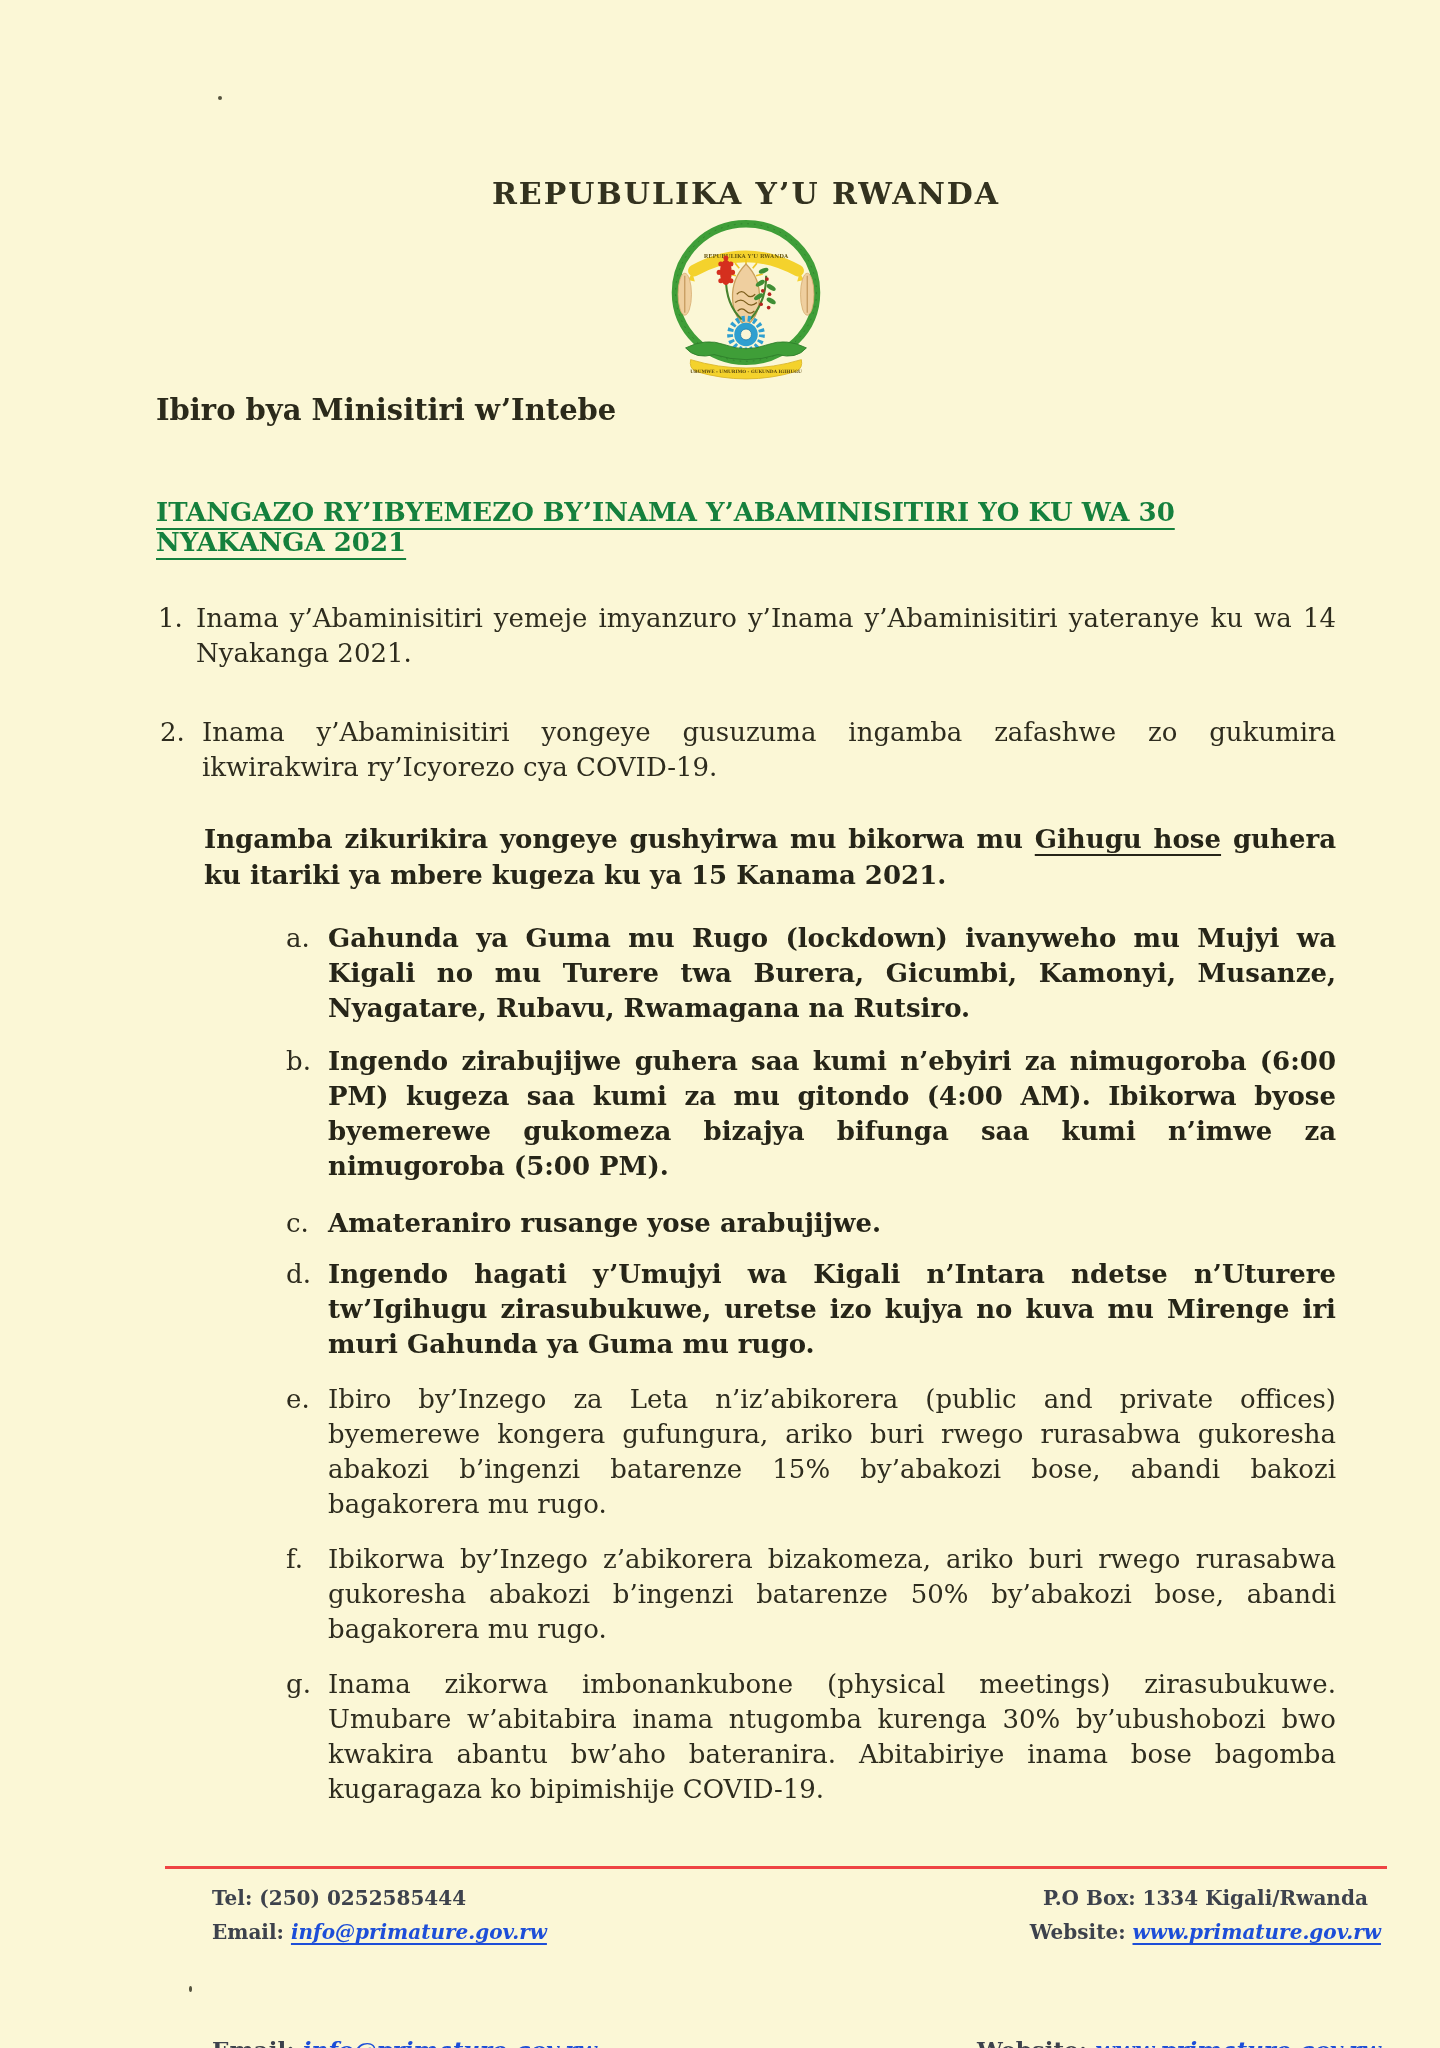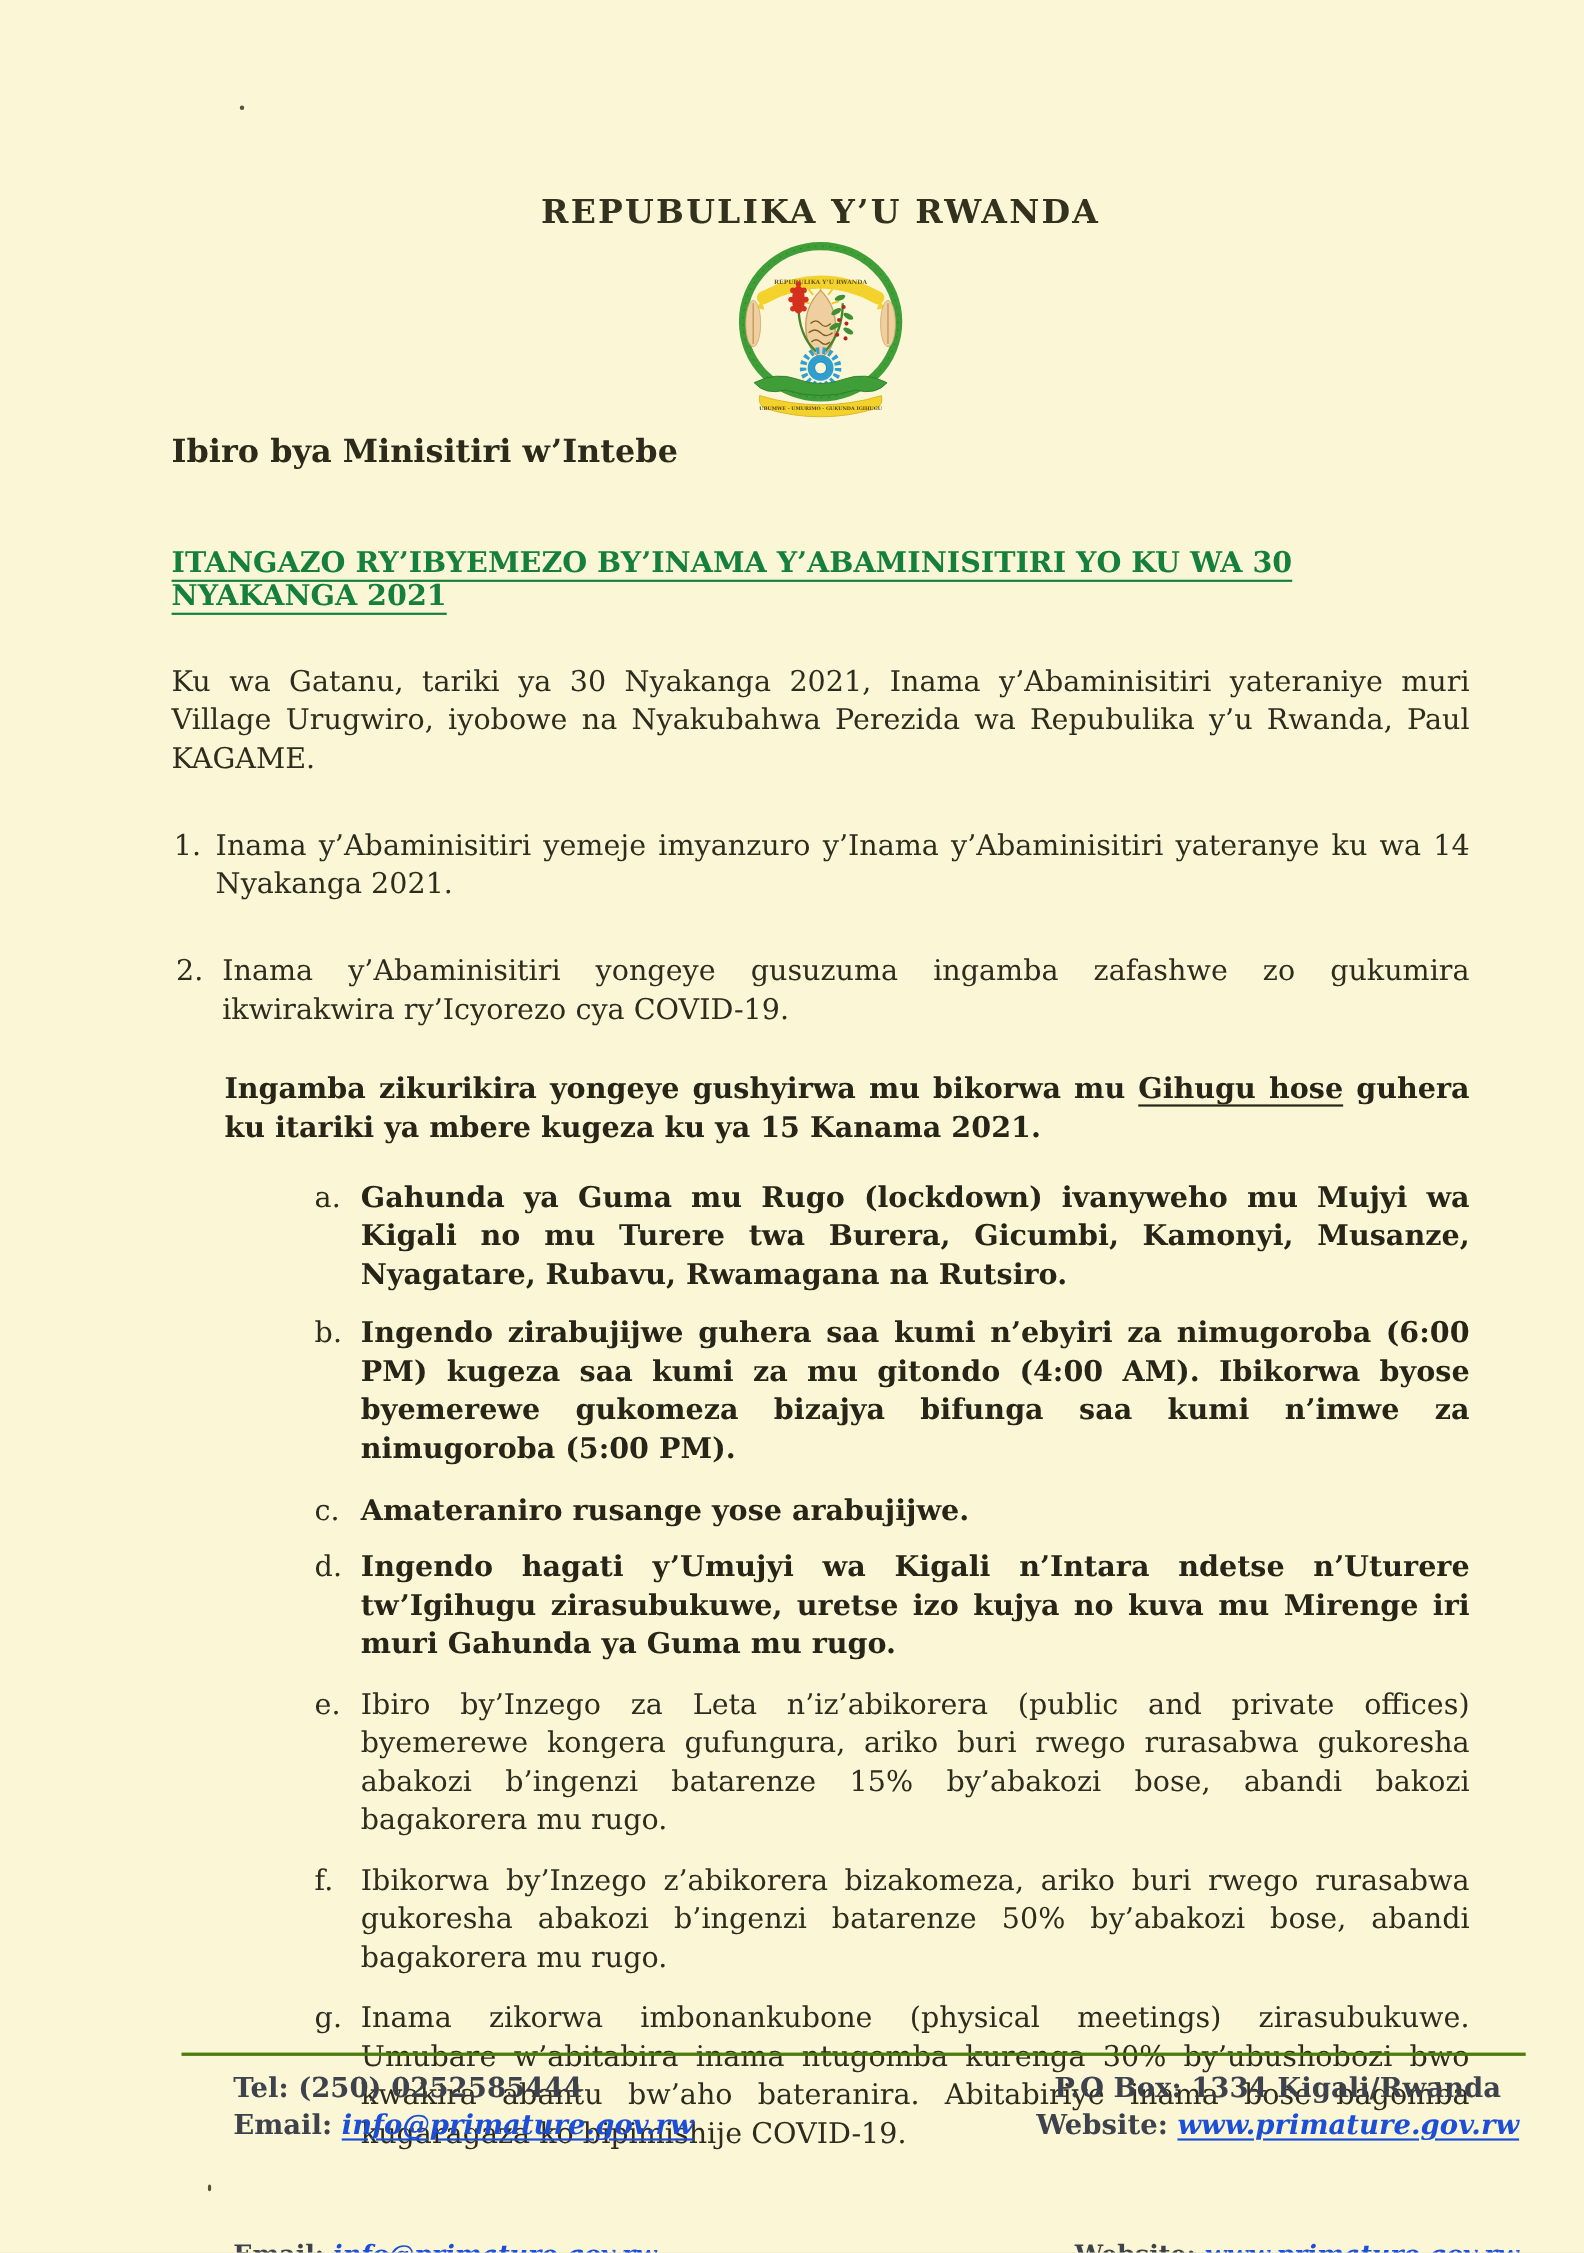--- a/index.html
+++ b/index.html
@@ -78,24 +78,24 @@
   .letter-item.bold { font-weight:bold; color:#262518; }
   .mt-a { margin-top:28px; }
   .mt-b { margin-top:18px; }
   .mt-c { margin-top:22px; }
   .mt-d { margin-top:16px; }
   .mt-e { margin-top:20px; }
   .mt-f { margin-top:20px; }
   .mt-g { margin-top:20px; }
   .footer {
     position:absolute; left:165px; top:1866px; width:1222px;
-    border-top:3px solid #4d7c0f;
+    border-top:3px solid #ef4444;
     padding-top:12px;
     display:flex; justify-content:space-between;
-    font-size:25px; font-weight:bold; line-height:34px;
+    font-size:20px; font-weight:bold; line-height:34px;
     color:#3d424c;
   }
   .footer .left-col { margin-left:47px; }
   .footer .right-col { margin-right:6px;text-align:center; }
   .link {
     color:#1d4ed8;
     text-decoration:underline;
     text-decoration-thickness:2px;
     text-underline-offset:4px;
     cursor:pointer;
@@ -194,21 +194,20 @@
 
         <path d="M34,170 Q100,190 166,170 Q168,180 160,184 Q100,202 40,184 Q32,180 34,170 Z" fill="#f4d22c" stroke="#d9b425" stroke-width="1"></path>
         <text x="100" y="186" text-anchor="middle" font-size="5.2" fill="#5c4a10" font-weight="bold">UBUMWE - UMURIMO - GUKUNDA IGIHUGU</text>
       </svg>
     </div>
 
     <div class="office-title">Ibiro bya Minisitiri w’Intebe</div>
 
     <div class="doc-heading">ITANGAZO RY’IBYEMEZO BY’INAMA Y’ABAMINISITIRI YO KU WA 30 NYAKANGA 2021</div>
 
-    <div class="para">Ku wa Gatanu, tariki ya 30 Nyakanga 2021, Inama y’Abaminisitiri yateraniye muri Village Urugwiro, iyobowe na Nyakubahwa Perezida wa Repubulika y’u Rwanda, Paul KAGAME.</div>
 
     <div class="num-item">
       <span class="marker">1.</span>
       <span>Inama y’Abaminisitiri yemeje imyanzuro y’Inama y’Abaminisitiri yateranye ku wa 14 Nyakanga 2021.</span>
     </div>
 
     <div class="num-item second">
       <span class="marker">2.</span>
       <span>Inama y’Abaminisitiri yongeye gusuzuma ingamba zafashwe zo gukumira ikwirakwira ry’Icyorezo cya COVID-19.</span>
     </div>

